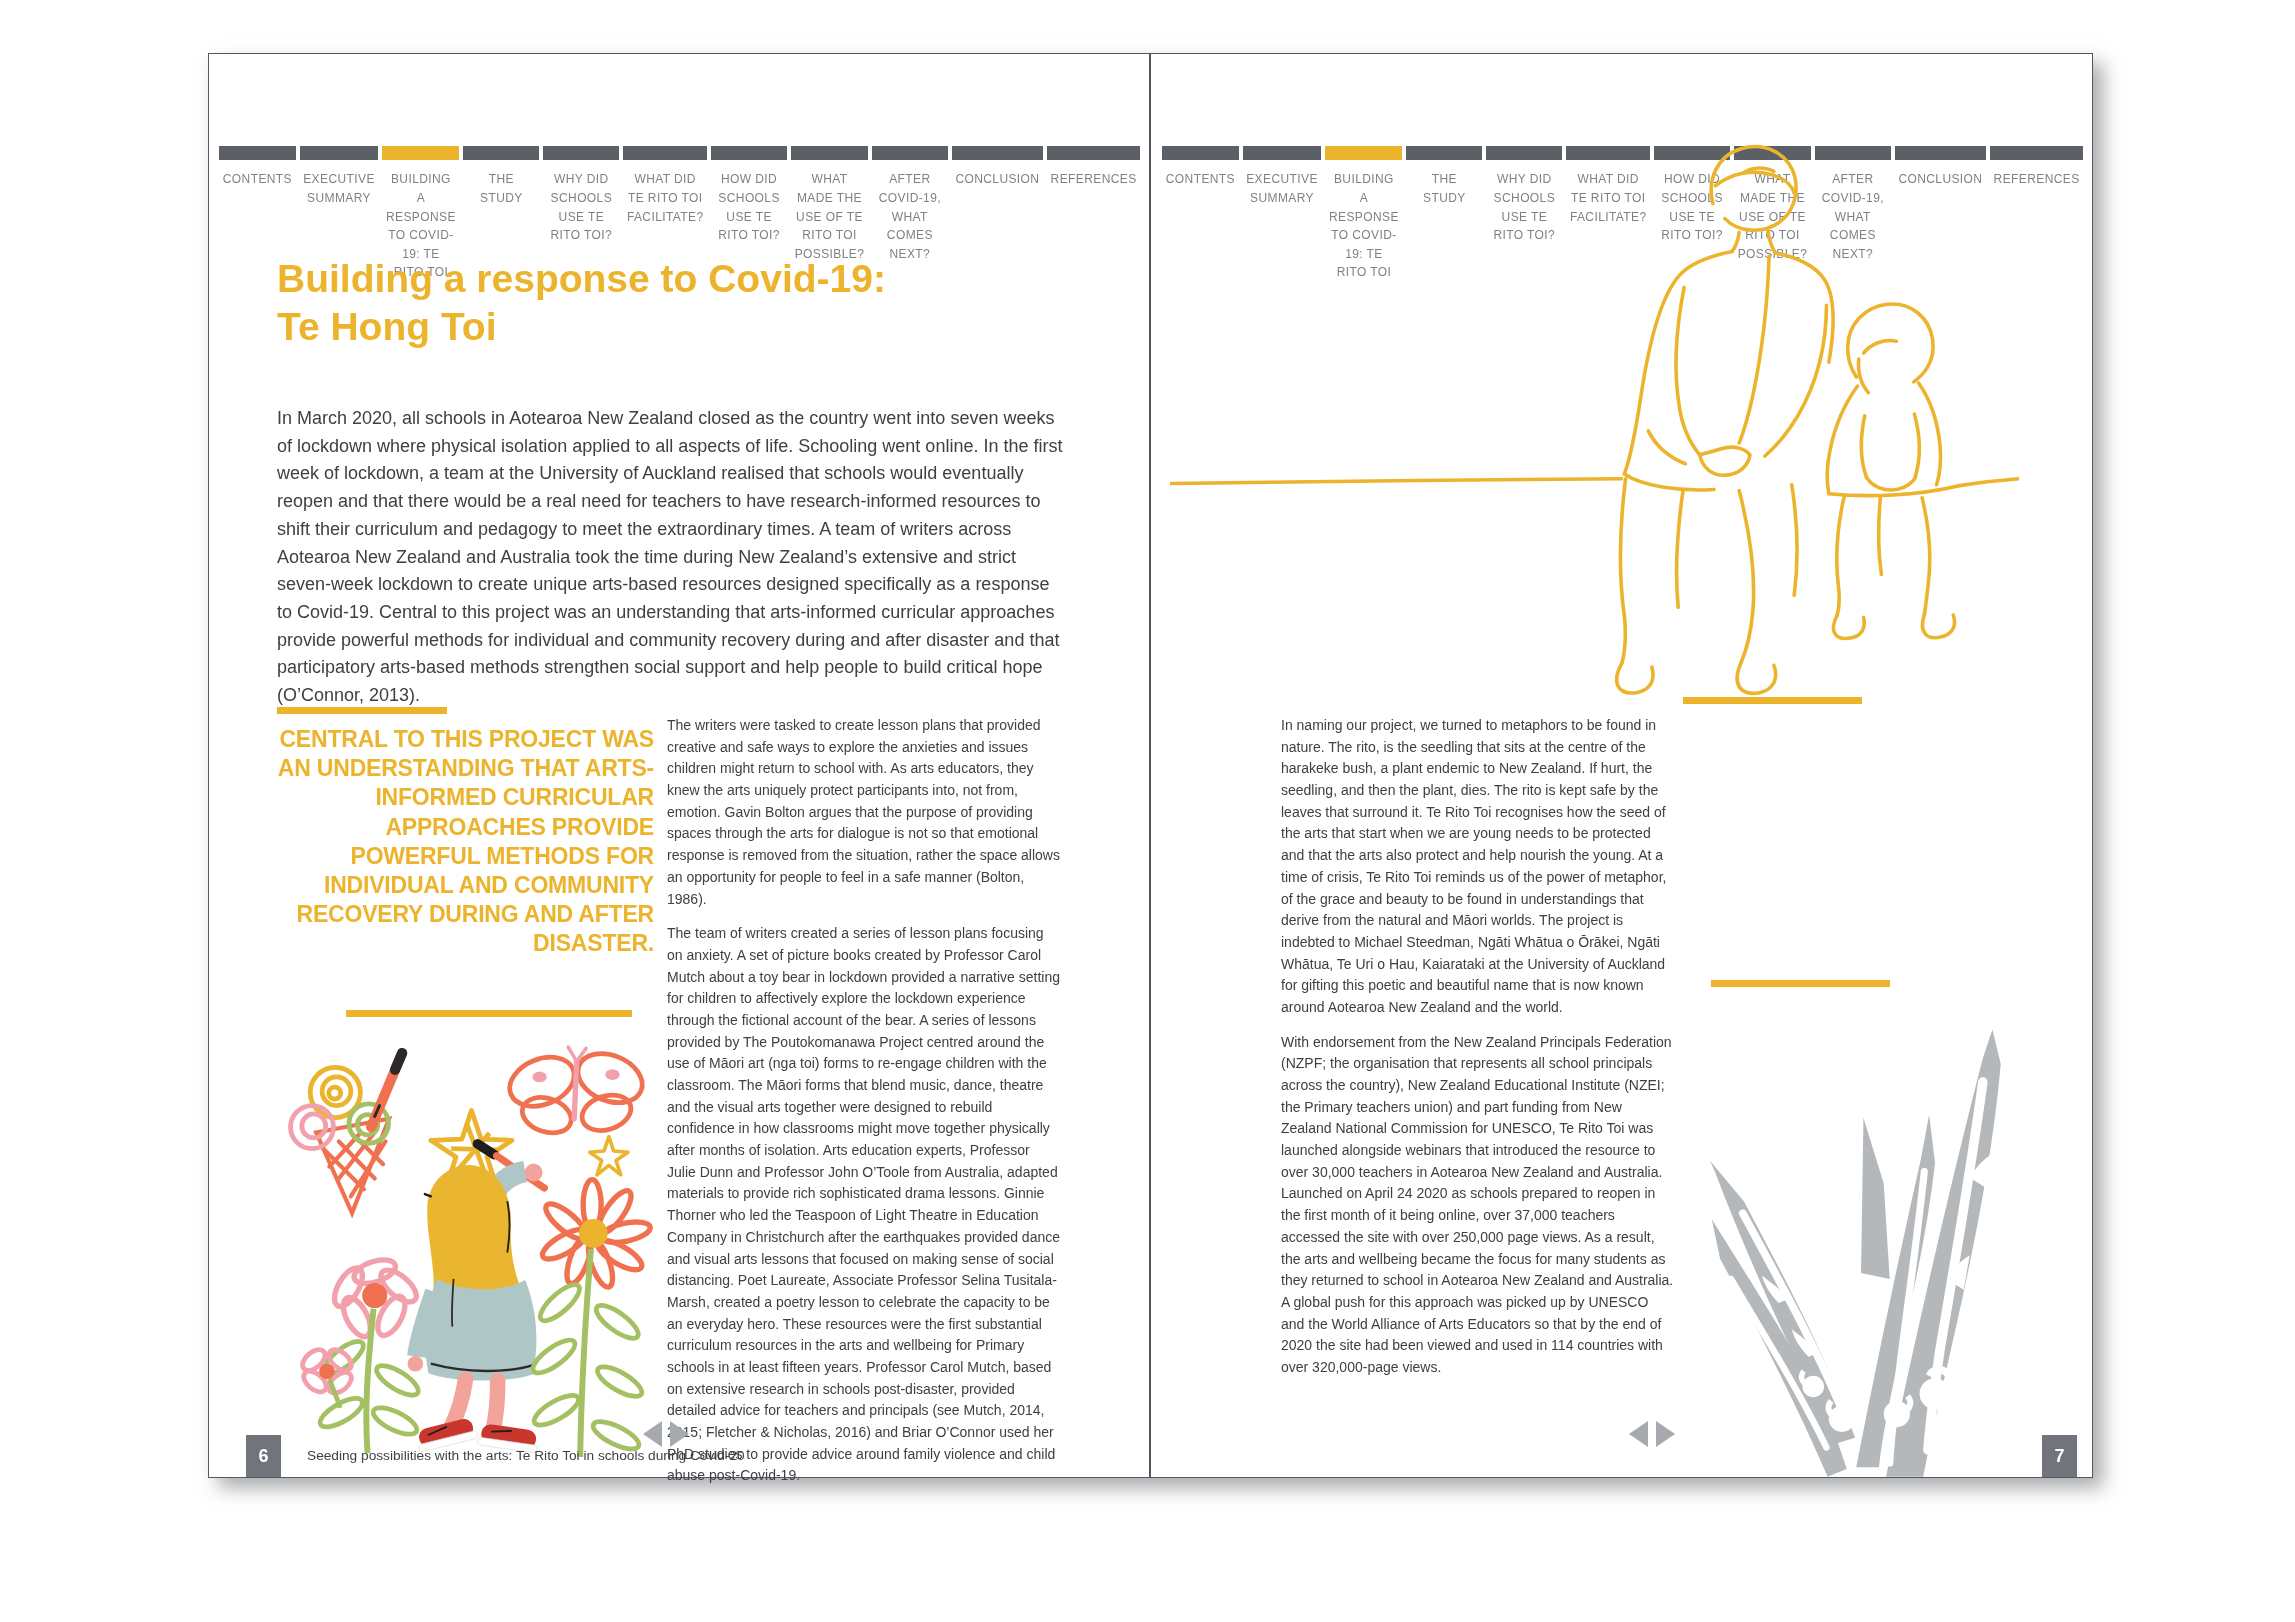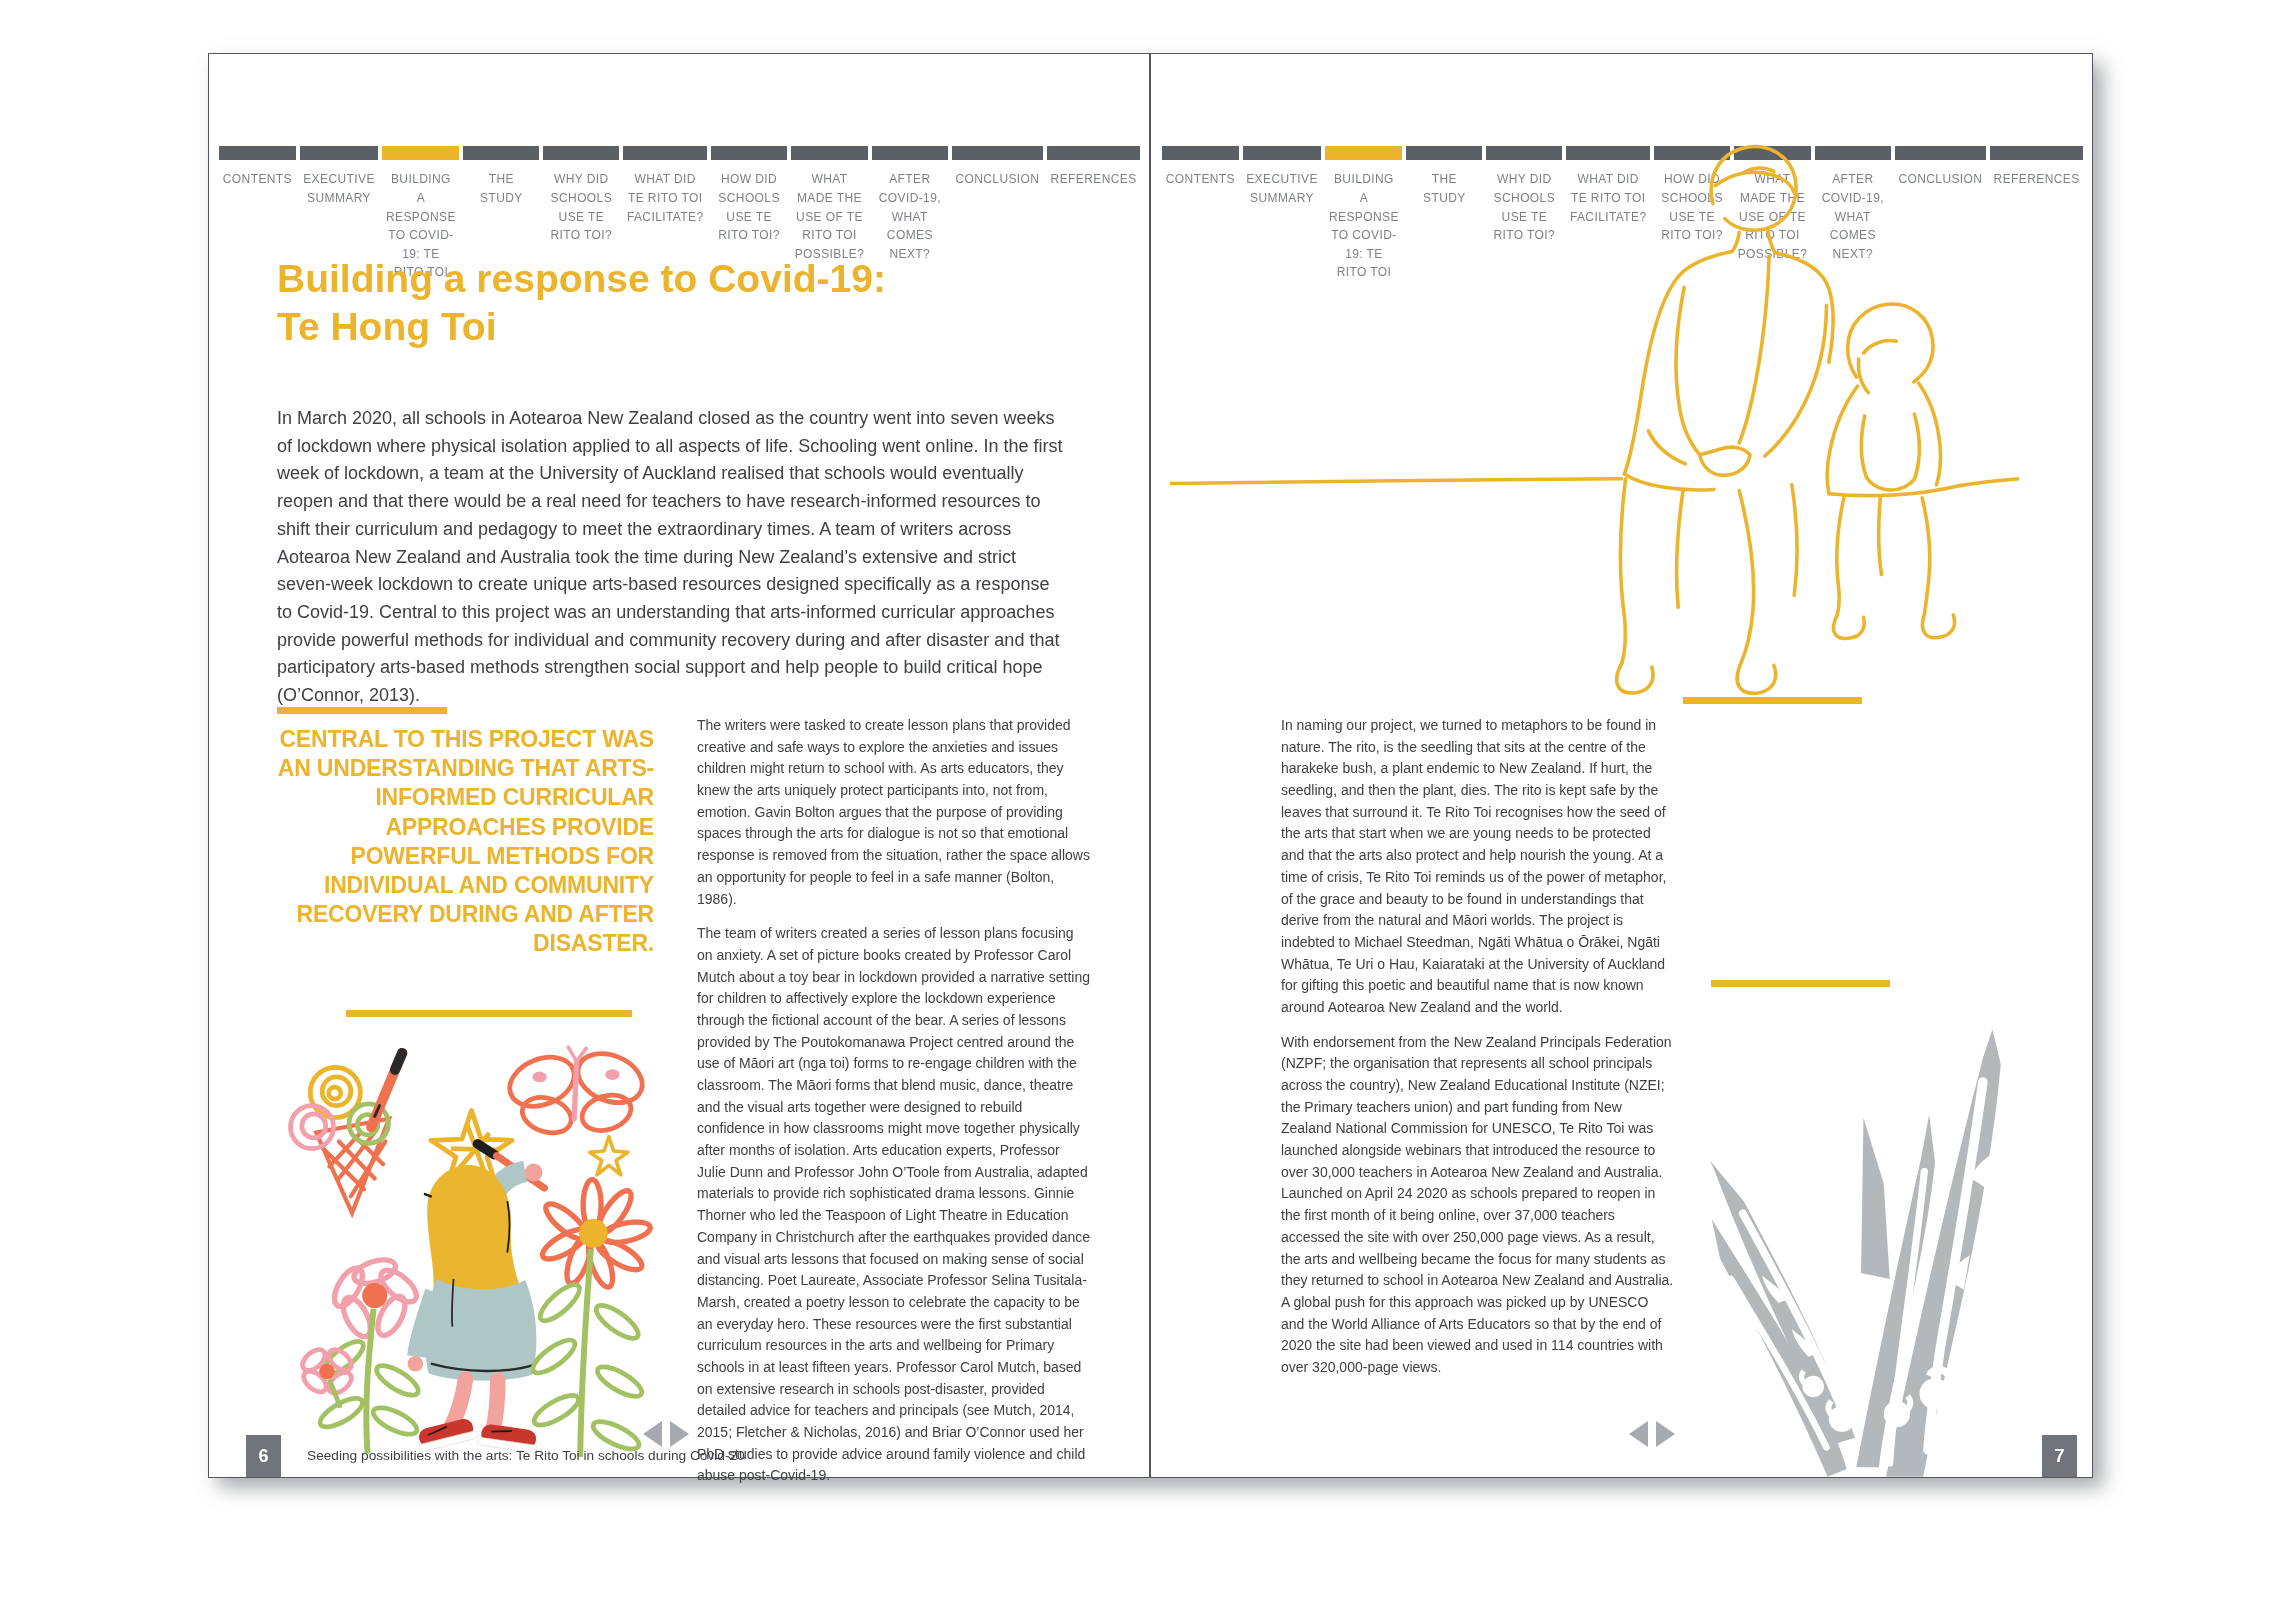--- a/index.html
+++ b/index.html
@@ -26,21 +26,21 @@
   .page.left  .q-bar.top{left:68px;top:653px;width:170px;}
   .page.left  .q-bar.bottom{left:137px;top:956px;width:286px;}
   .page.right .q-bar.top{left:531px;top:643px;width:179px;}
   .page.right .q-bar.bottom{left:559px;top:926px;width:179px;}
 
   .pull-quote{position:absolute;font-weight:bold;color:#ECB32C;font-size:23px;line-height:1.27;letter-spacing:-0.2px;}
   .page.left  .pull-quote{left:68px;top:671px;width:377px;text-align:right;}
   .page.right .pull-quote{left:531px;top:662px;width:365px;}
 
   .body-col{position:absolute;top:661px;width:393px;font-size:14px;line-height:1.55;color:#3E4045;}
-  .page.left  .body-col{left:488px;}
+  .page.left  .body-col{left:458px;}
   .page.right .body-col{left:129px;}
   .body-col p{margin:0 0 13px 0;}
 
   .illus{position:absolute;}
   .illus.girl{left:65px;top:968px;}
   .illus.lineart{left:18px;top:42px;}
   .illus.plant{left:555px;top:968px;}
 
   .arrows{position:absolute;top:1367px;display:flex;gap:8.4px;}
   .page.left  .arrows{left:434px;}

